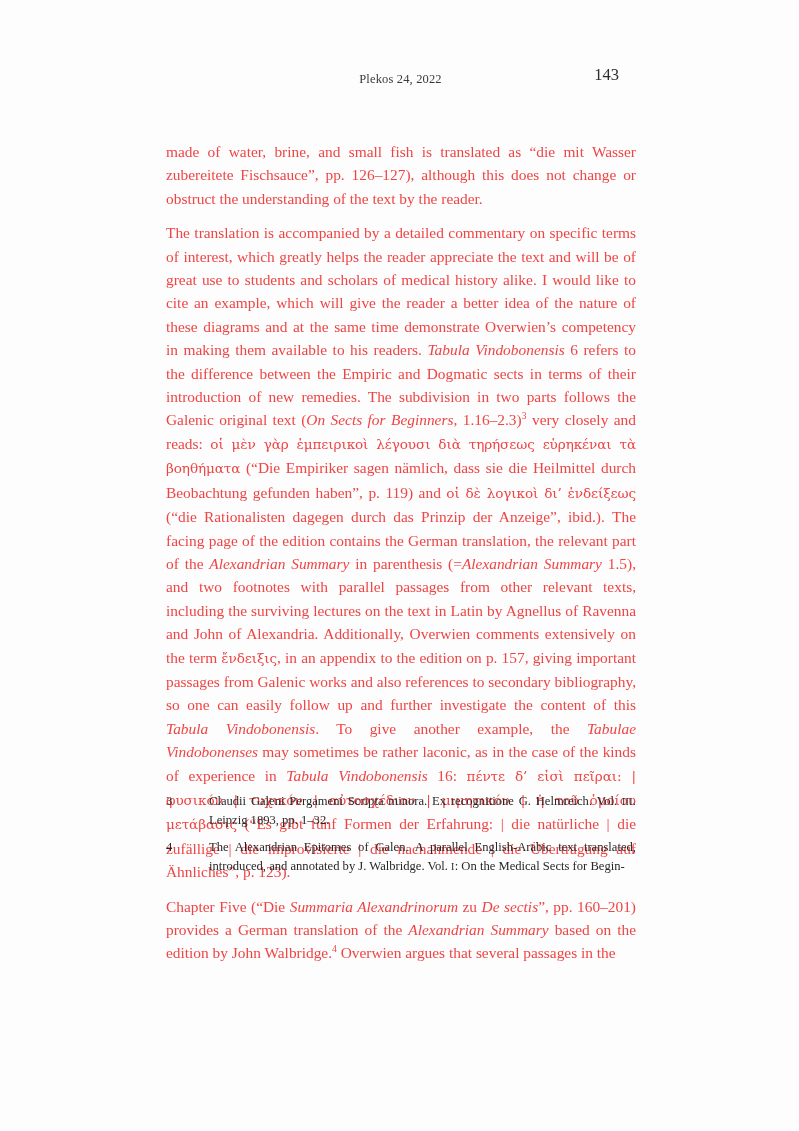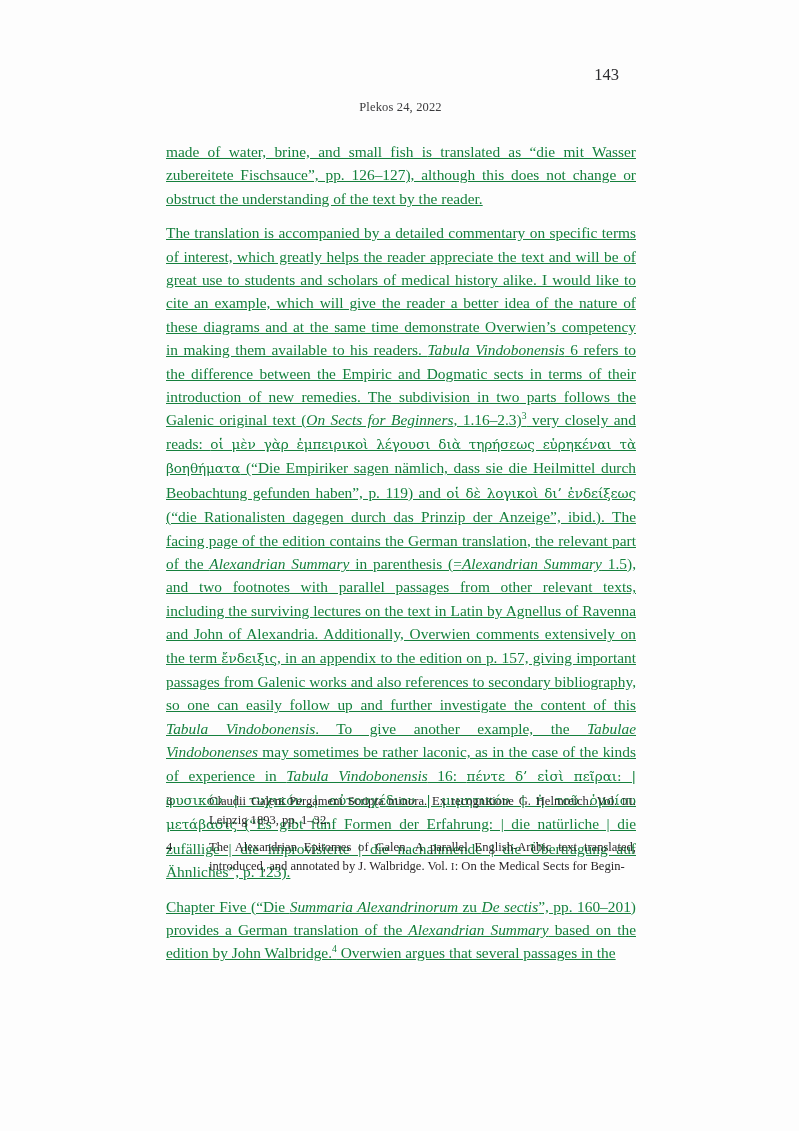--- a/index.html
+++ b/index.html
@@ -29,21 +29,20 @@
     height: 20px;
   }
   .runhead-center {
     position: absolute;
     left: 0;
     right: 0;
     text-align: center;
     font-size: 12.5px;
     letter-spacing: 0.15px;
     color: #3a3a3c;
-    margin-top: 28px;
   }
   .runhead-folio {
     position: absolute;
     right: 16px;
     top: -7px;
     font-size: 16.5px;
     color: #2c2c2e;
   }
   
   .column {
@@ -52,22 +51,21 @@
     top: 140px;
     width: 470px;
   }
   p.para {
     margin: 0 0 11px 0;
     font-size: 15.4px;
     line-height: 23.4px;
     text-align: justify;
     text-justify: inter-word;
     hyphens: manual;
-    color: #15803d;
-    text-decoration: underline;
+    color: #ef4444;
   }
   p.para:last-child { margin-bottom: 1px; }
   .it { font-style: italic; }
   .grk {
     font-family: "DejaVu Serif", "Liberation Serif", serif;
     font-size: 13.6px;
     letter-spacing: -0.1px;
   }
   sup.fn {
     font-size: 9.6px;

